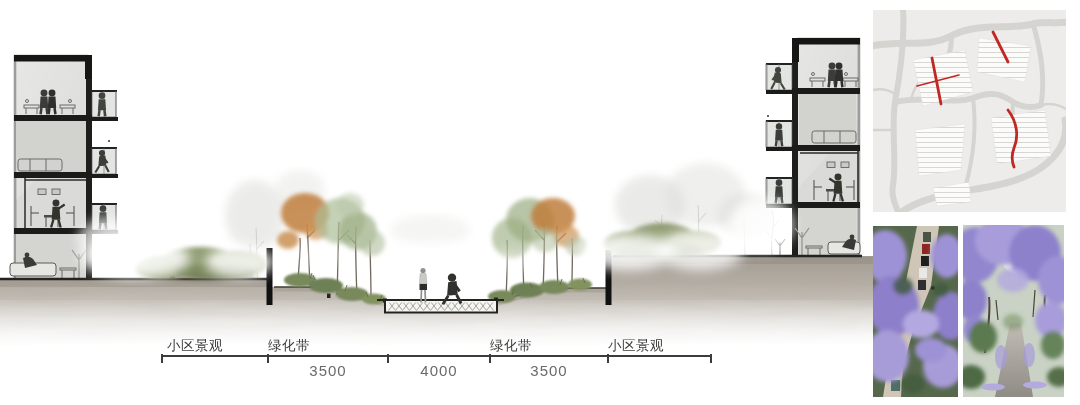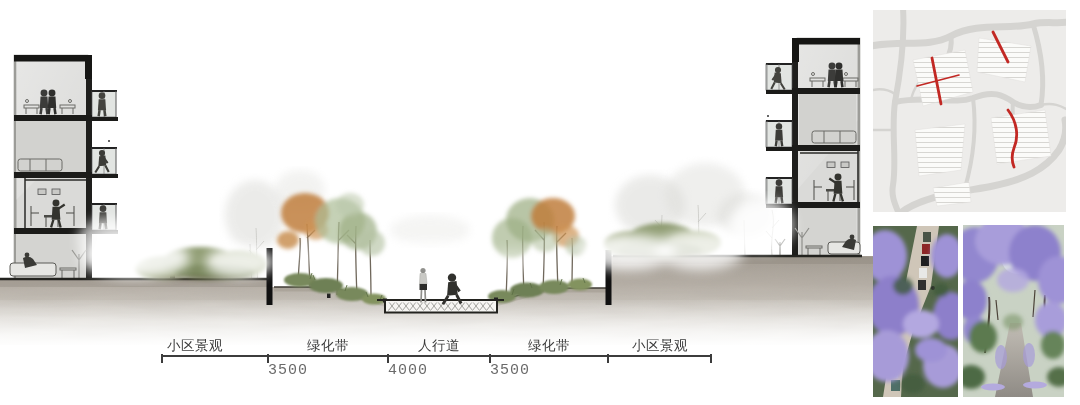--- a/index.html
+++ b/index.html
@@ -1,21 +1,21 @@
 <!DOCTYPE html>
 <html><head>
 <meta charset="utf-8">
 <style>
   html,body{margin:0;padding:0;background:#ffffff;}
   .board{position:relative;width:1080px;height:405px;background:#ffffff;overflow:hidden;
-         font-family:Liberation Mono, monospace;}
+         font-family:Liberation Sans, sans-serif;}
   .svg-abs{position:absolute;}
   .seg-label{position:absolute;top:337px;font-size:13.5px;color:#3a3a3a;letter-spacing:.5px;
-             text-align:center;white-space:nowrap;}
-  .dim-num{position:absolute;top:362px;font-size:15px;color:#6a6a6a;letter-spacing:1px;text-align:left;}
+             white-space:nowrap;}
+  .dim-num{position:absolute;top:362px;font-size:15px;color:#6a6a6a;letter-spacing:1px;text-align:center;}
   .dim-line{position:absolute;top:355px;left:161px;width:551px;height:1.8px;background:#3c3c3c;}
   .dim-tick{position:absolute;top:353.5px;width:1.8px;height:9px;background:#3c3c3c;}
 </style>
 </head>
 <body>
 
 <div class="board">
 
 <svg class="svg-abs" style="left:0;top:0" width="875" height="405" viewBox="0 0 875 405">
   <defs>
@@ -315,21 +315,20 @@
 <div class="dim-line"></div>
 <div class="dim-tick" style="left:161px"></div>
 <div class="dim-tick" style="left:267px"></div>
 <div class="dim-tick" style="left:387px"></div>
 <div class="dim-tick" style="left:489px"></div>
 <div class="dim-tick" style="left:607px"></div>
 <div class="dim-tick" style="left:710px"></div>
 
 <span class="seg-label" style="left:167px;text-align:left">小区景观</span>
 <span class="seg-label" style="left:268px;width:120px">绿化带</span>
-<span class="seg-label" style="left:388px;width:102px">人行道</span>
 <span class="seg-label" style="left:490px;width:118px">绿化带</span>
 <span class="seg-label" style="left:608px;width:104px">小区景观</span>
 
 <span class="dim-num" style="left:268px;width:120px">3500</span>
 <span class="dim-num" style="left:388px;width:102px">4000</span>
 <span class="dim-num" style="left:490px;width:118px">3500</span>
 
 <svg class="svg-abs" style="left:873px;top:10px" width="193" height="202" viewBox="0 0 193 202">
   <defs>
     <pattern id="rows" width="8" height="5" patternUnits="userSpaceOnUse">

